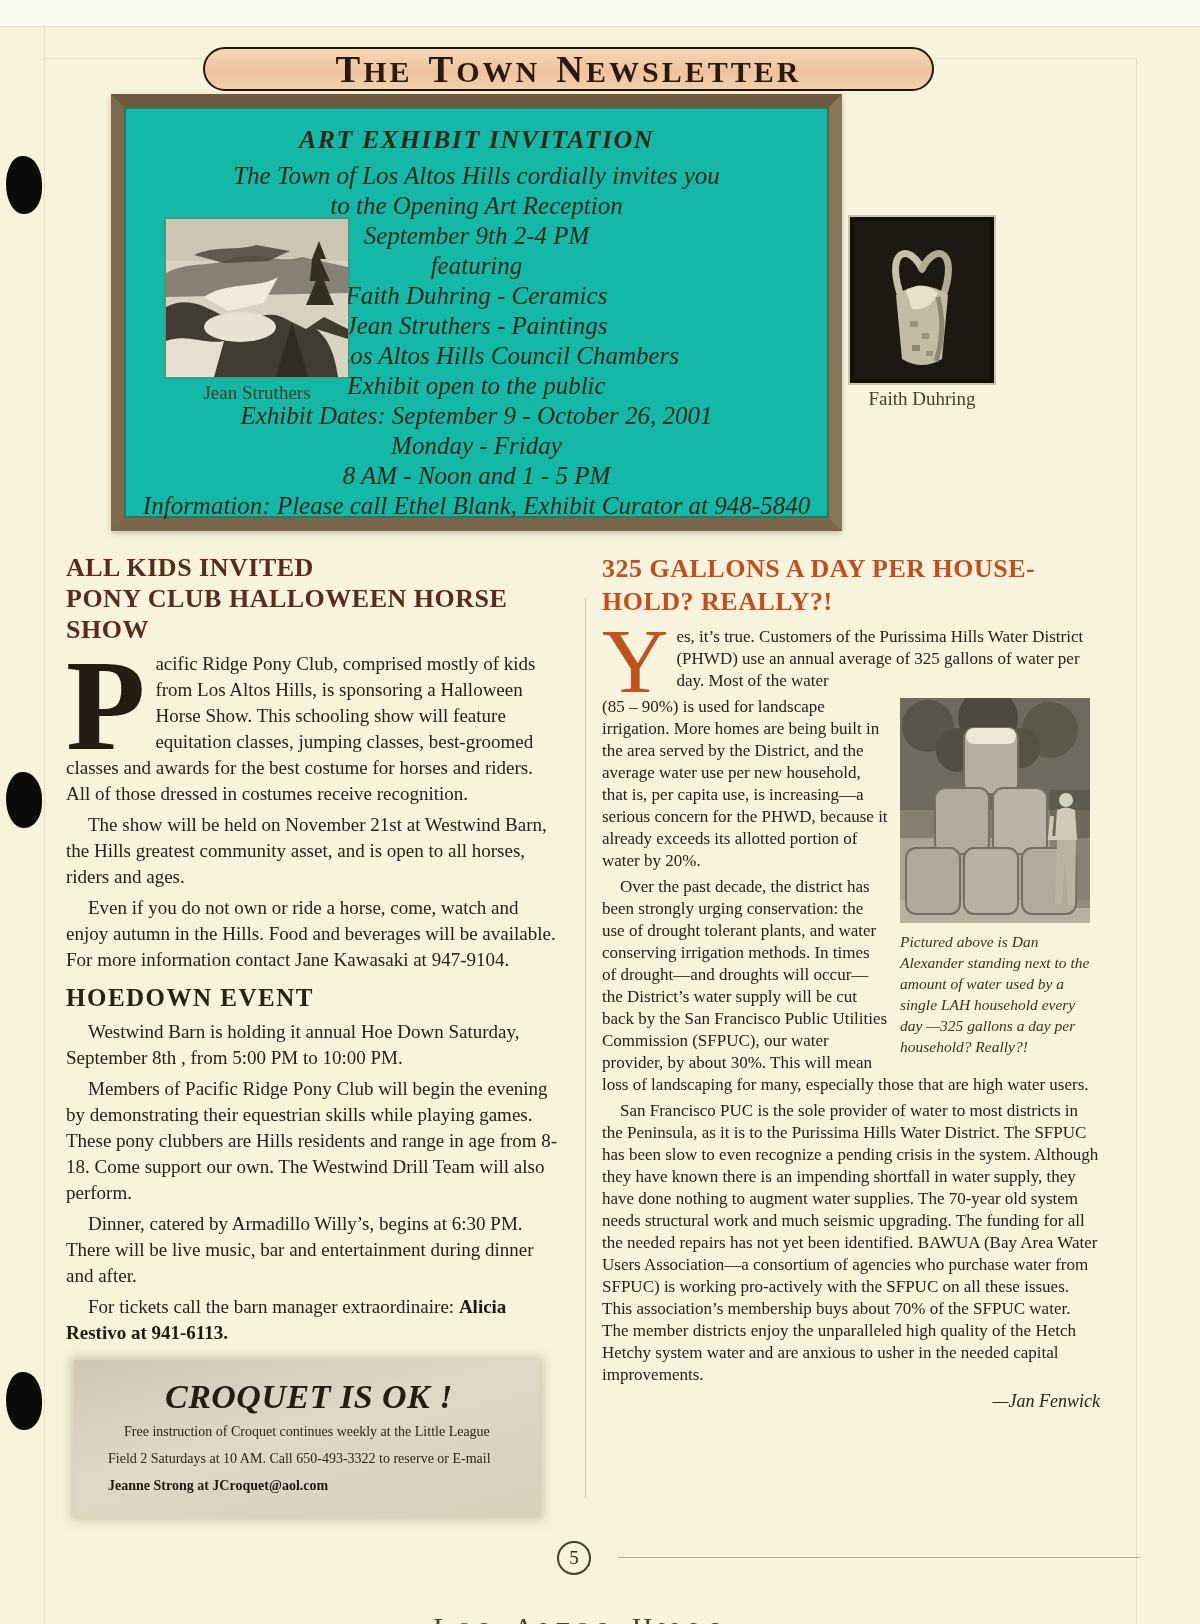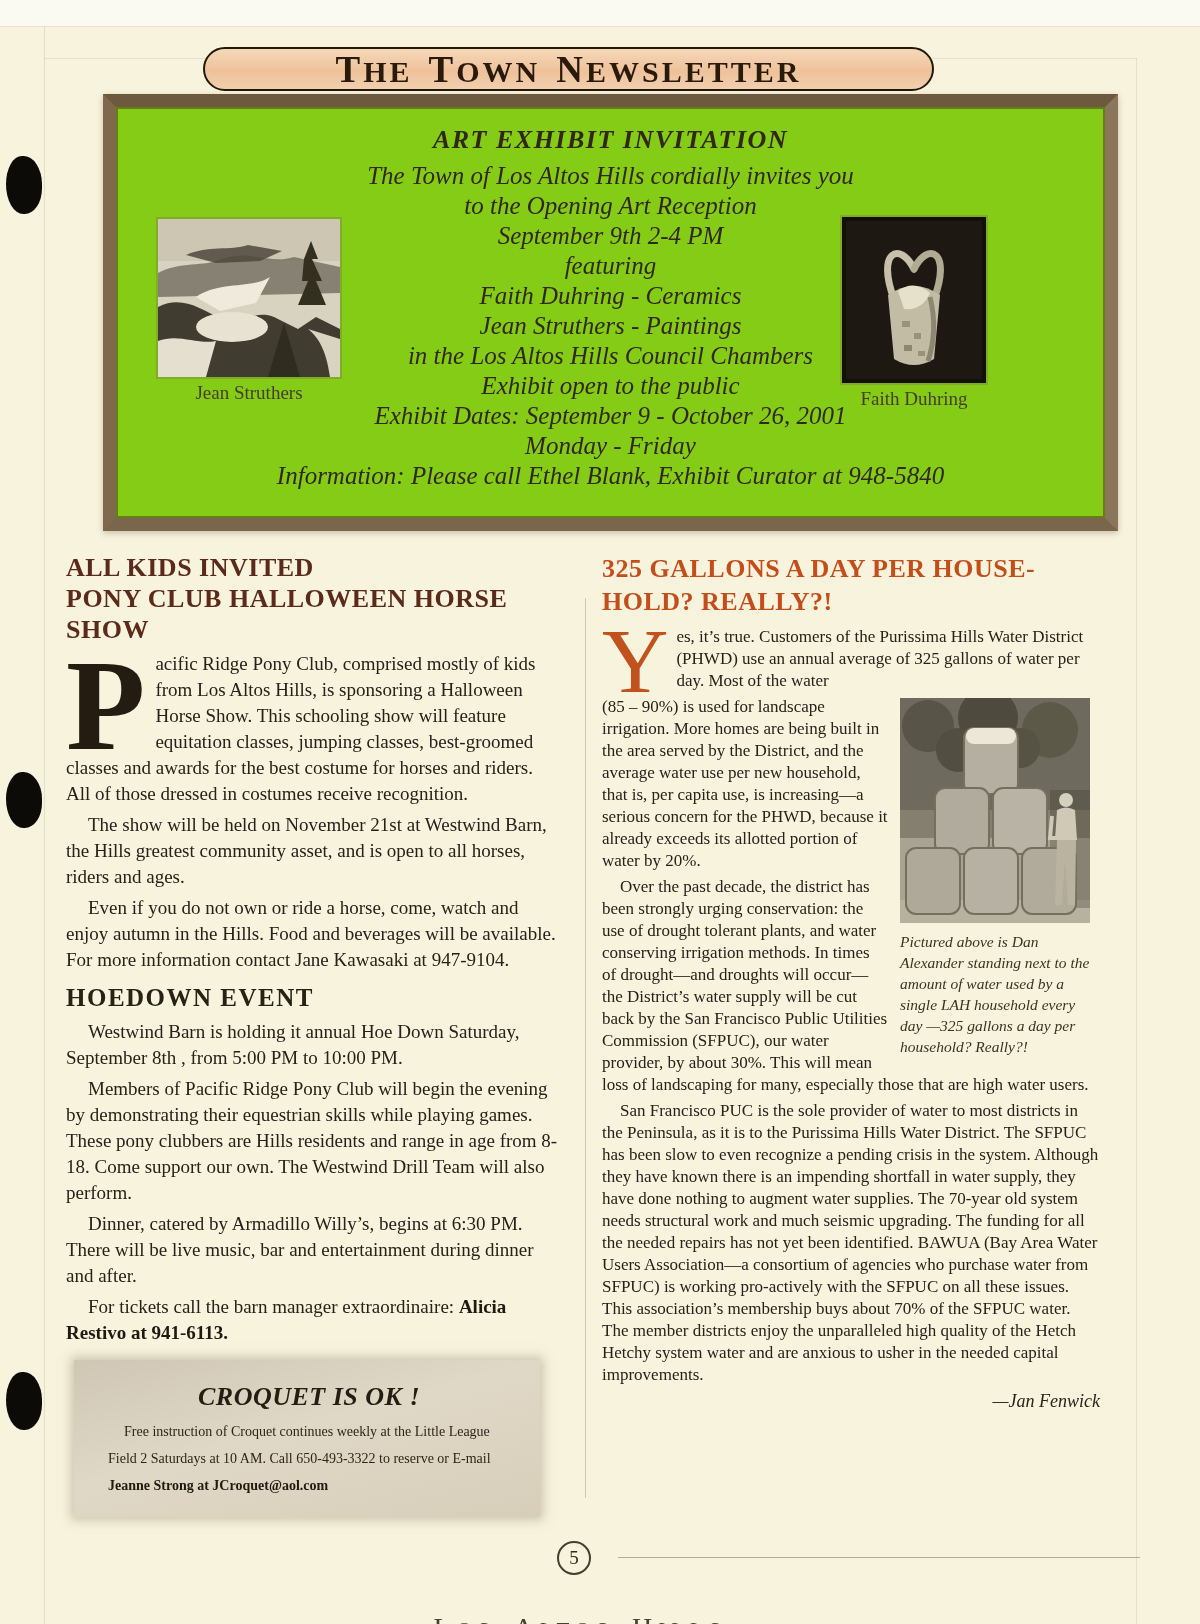--- a/index.html
+++ b/index.html
@@ -23,23 +23,23 @@
     position:absolute;left:203px;top:47px;width:731px;height:44px;box-sizing:border-box;
     background:linear-gradient(180deg,#f5d8b8 0%,#eec29b 55%,#f1cfae 100%);
     border:2px solid #241807;border-radius:26px;
     display:flex;align-items:center;justify-content:center;gap:16px;
   }
   .mast-word{display:inline-block;font-weight:bold;font-size:30px;letter-spacing:3px;color:#2a1a0c;text-transform:uppercase;}
   .mast-word::first-letter{font-size:37px;}
 
   
   .invite{
-    position:absolute;left:103px;top:94px;width:1015px;height:437px;box-sizing:border-box;
+    position:absolute;left:111px;top:94px;width:731px;height:437px;box-sizing:border-box;
     border:13px solid #8a765a;border-top-color:#6d5a3e;border-left-color:#7d694c;border-bottom-color:#7a664a;
-    background:#84cc16;
+    background:#14b8a6;
     box-shadow:inset 0 0 0 2px rgba(80,60,35,.55), 0 2px 6px rgba(120,100,70,.35);
   }
   .invite-inner{position:relative;width:100%;height:100%;text-align:center;color:#33271a;}
   .invite-title{padding-top:18px;font-size:26px;font-weight:bold;font-style:italic;letter-spacing:1.5px;}
   .invite-lines{margin-top:6px;}
   .invite-line{font-size:25px;line-height:30px;font-style:italic;font-weight:500;}
   .inv-fig{position:absolute;text-align:center;}
   .inv-fig.left{left:42px;top:112px;width:182px;}
   .inv-fig.right{left:704px;top:110px;width:144px;padding-left:22px;}
   .inv-fig svg{display:block;box-shadow:0 0 0 2px rgba(130,110,80,.35);}
@@ -63,21 +63,21 @@
   .barrels-fig svg{display:block;}
   .fig-caption{margin-top:8px;font-size:15.5px;line-height:21px;font-style:italic;color:#3c3222;text-align:left;}
   .byline{text-align:right;font-style:italic;font-size:18px;margin-top:4px;color:#2a2318;}
 
   .croquet{
     margin:14px 0 0 8px;width:466px;box-sizing:border-box;
     padding:24px 30px 18px 34px;
     background:linear-gradient(165deg,#cfc6b4 0%,#e0d8c6 45%,#d7ceba 100%);
     box-shadow:0 0 10px 3px rgba(160,150,125,.5);
   }
-  .croquet-title{text-align:center;font-size:26px;font-weight:bold;font-style:italic;color:#231d12;margin-bottom:8px;letter-spacing:.5px;}
+  .croquet-title{text-align:center;font-size:34px;font-weight:bold;font-style:italic;color:#231d12;margin-bottom:8px;letter-spacing:.5px;}
   .croquet-body{font-size:14px;line-height:27px;color:#2c2518;text-indent:16px;}
   .croquet-body b{color:#221c10;}
   .col-left b{color:#201a0e;}
 
   
   .page-num{
     position:absolute;left:557px;top:1541px;width:34px;height:34px;box-sizing:border-box;
     border:2px solid #473e2c;border-radius:50%;
     display:flex;align-items:center;justify-content:center;font-size:19px;color:#2e2a1e;
   }
@@ -113,20 +113,21 @@
         <div class="invite-line">The Town of Los Altos Hills cordially invites you</div>
         <div class="invite-line">to the Opening Art Reception</div>
         <div class="invite-line">September 9th 2-4 PM</div>
         <div class="invite-line">featuring</div>
         <div class="invite-line">Faith Duhring - Ceramics</div>
         <div class="invite-line">Jean Struthers - Paintings</div>
         <div class="invite-line">in the Los Altos Hills Council Chambers</div>
         <div class="invite-line">Exhibit open to the public</div>
         <div class="invite-line">Exhibit Dates: September 9 - October 26, 2001</div>
         <div class="invite-line">Monday - Friday</div>
+        <div class="invite-line">8 AM - Noon and 1 - 5 PM</div>
         <div class="invite-line">Information: Please call Ethel Blank, Exhibit Curator at 948-5840</div>
       </div>
 
       <figure class="inv-fig left" style="margin:0;">
         <svg viewBox="0 0 182 158" width="182" height="158" xmlns="http://www.w3.org/2000/svg">
           <rect width="182" height="158" fill="#d8d2c0"></rect>
           <rect width="182" height="42" fill="#ccc6b2"></rect>
           <path d="M0,54 C22,42 46,48 64,40 C92,30 112,46 136,38 L182,48 L182,74 L0,78 Z" fill="#6b665a" opacity="0.75"></path>
           <path d="M28,36 C50,26 72,32 90,26 L124,32 L102,42 L58,44 Z" fill="#4c483c" opacity="0.85"></path>
           <path d="M38,78 C60,62 94,70 112,58 L98,84 L62,92 Z" fill="#efeadb"></path>

